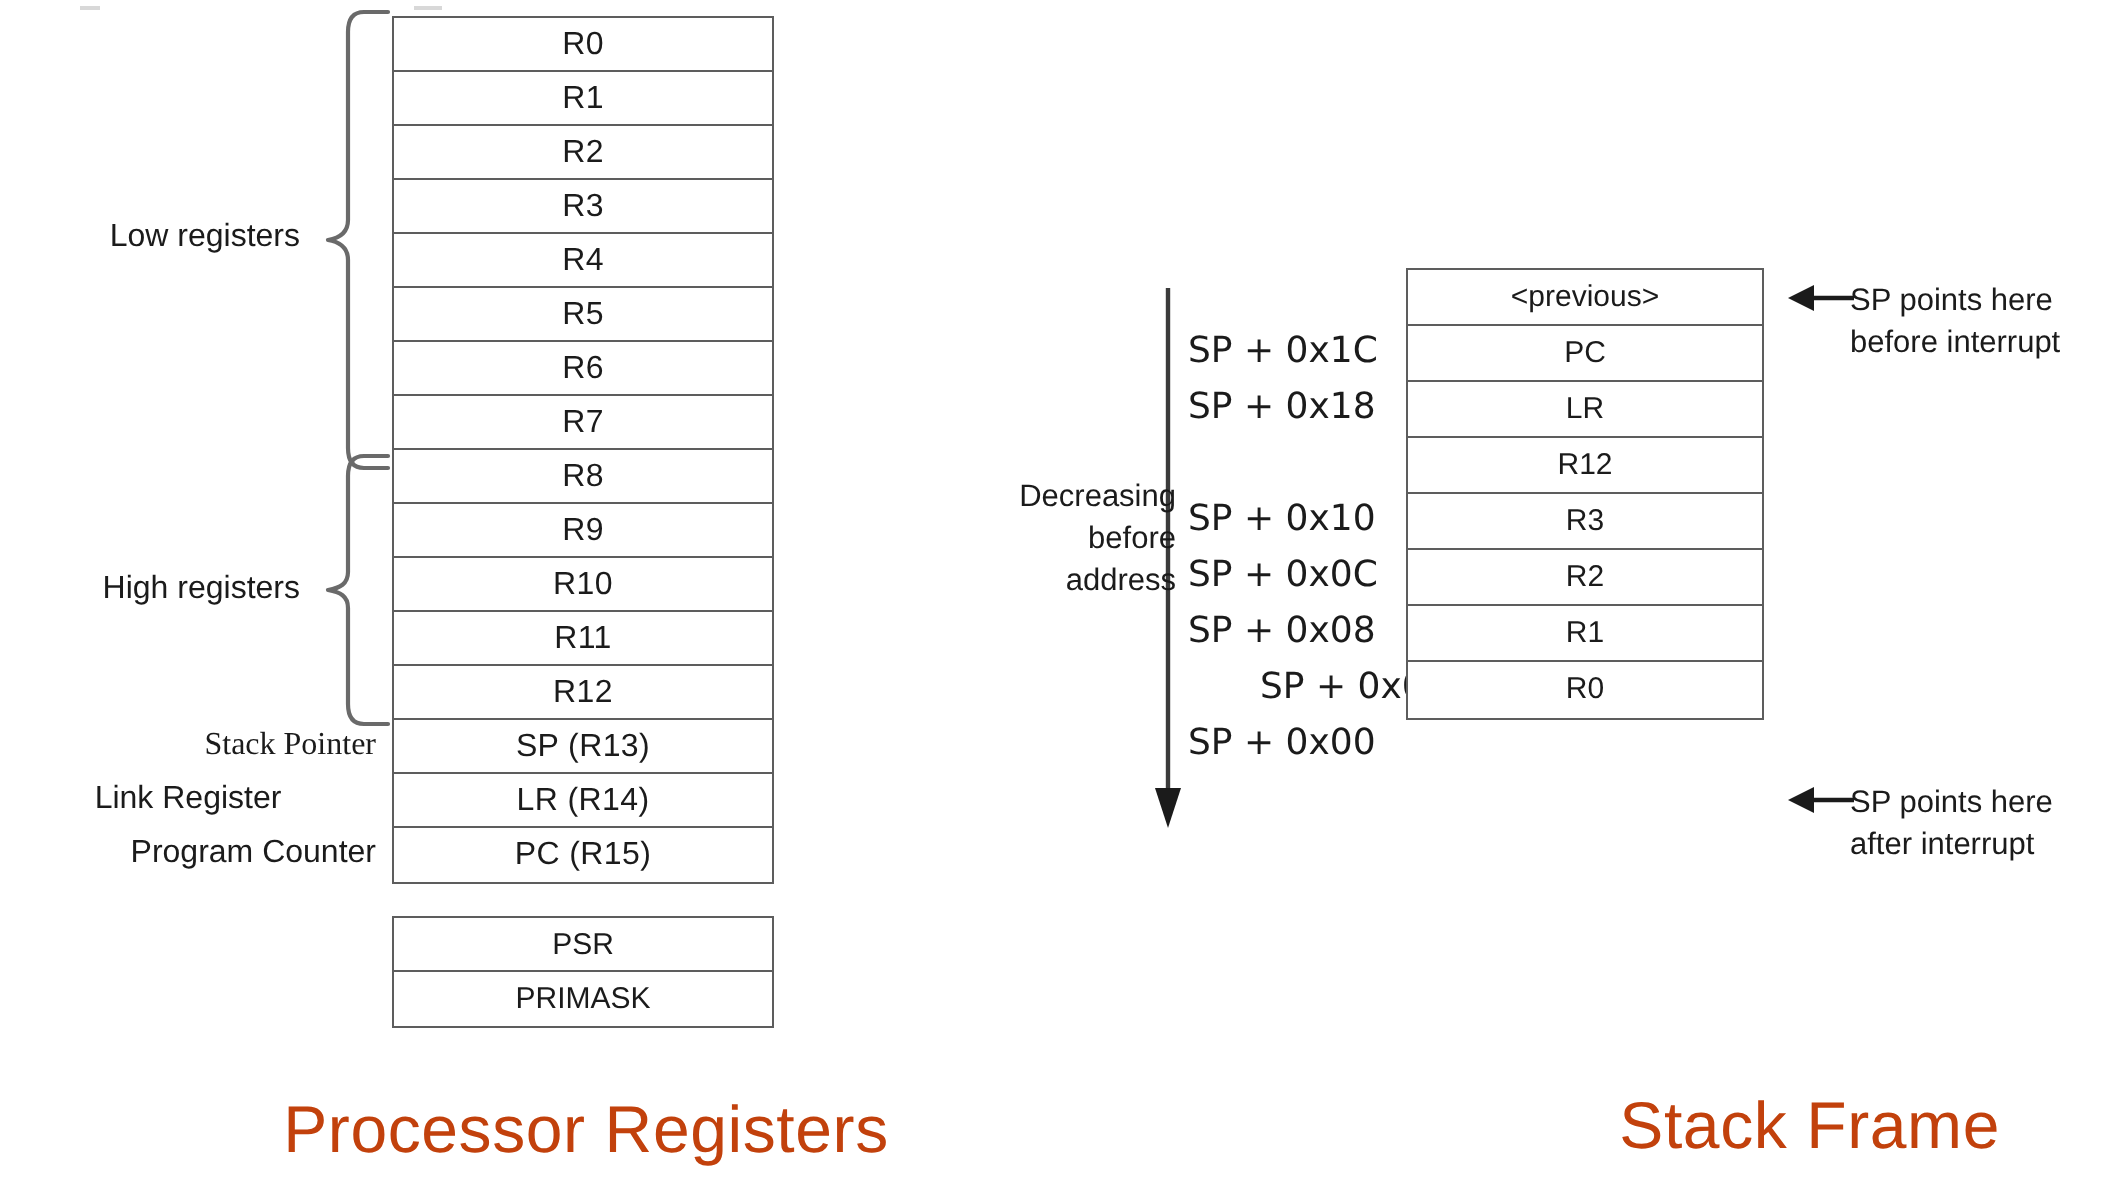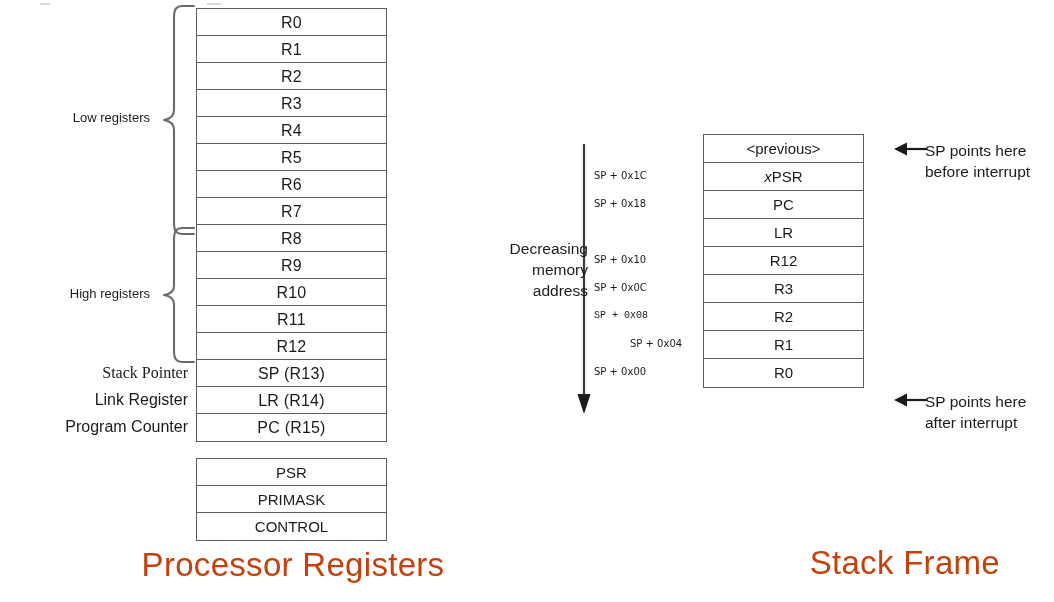--- a/index.html
+++ b/index.html
@@ -72,21 +72,21 @@
   
   .side-label {
     position: absolute;
     font-size: 16px;
     color: #1b1b1b;
     white-space: nowrap;
     text-align: right;
   }
   .group-label {
     position: absolute;
-    font-size: 13px;
+    font-size: 16px;
     color: #1b1b1b;
     white-space: nowrap;
     text-align: right;
   }
 
   
   .brace { position: absolute; }
 
   
   .caption {
@@ -95,21 +95,21 @@
     color: #c2410c;
     white-space: nowrap;
     letter-spacing: .3px;
   }
 
   
   #stack-table {
     position: absolute;
     left: 703px;
     top: 134px;
-    width: 161px;
+    width: 179px;
     border: 1.6px solid #5d5d5d;
     box-sizing: border-box;
     background: #fff;
   }
   .stack-row {
     height: 28px;
     line-height: 28px;
     text-align: center;
     font-size: 15px;
     color: #1b1b1b;
@@ -120,21 +120,21 @@
   .stack-row:last-child { border-bottom: none; }
   .stack-row .ital { font-style: italic; }
 
   .offset-label {
     position: absolute;
     left: 594px;
     width: 100px;
     height: 28px;
     line-height: 28px;
     text-align: left;
-    font-size: 10px;
+    font-size: 18px;
     color: #1b1b1b;
     white-space: pre;
     font-family: "DejaVu Sans", sans-serif;
   }
 
   
   #decreasing-label {
     position: absolute;
     left: 488px;
     top: 238px;
@@ -174,21 +174,21 @@
   </svg>
 
   <svg class="brace" style="left:158px; top:226px;" width="40" height="138" viewBox="0 0 40 138">
     <path d="M36 2 H24 C18 2 16 6 16 12 V60 C16 66 12 68 6 69 C12 70 16 72 16 78 V126 C16 132 18 136 24 136 H36" fill="none" stroke="#6a6a6a" stroke-width="2.1" stroke-linecap="round" stroke-linejoin="round"></path>
   </svg>
 
   <div class="group-label" style="left:0px; top:110px; width:150px;">Low registers</div>
   <div class="group-label" style="left:0px; top:286px; width:150px;">High registers</div>
 
   <div class="side-label" style="left:0px; top:364px; width:188px;font-family:Liberation Serif, serif;">Stack Pointer</div>
-  <div class="side-label" style="left:0px; top:391px; width:188px;">Link Register</div>
+  <div class="side-label" style="left:0px; top:391px; width:188px;text-align:center;">Link Register</div>
   <div class="side-label" style="left:0px; top:418px; width:188px;">Program Counter</div>
 
   <div id="register-table">
     <div class="reg-row">R0</div>
     <div class="reg-row">R1</div>
     <div class="reg-row">R2</div>
     <div class="reg-row">R3</div>
     <div class="reg-row">R4</div>
     <div class="reg-row">R5</div>
     <div class="reg-row">R6</div>
@@ -199,47 +199,45 @@
     <div class="reg-row">R11</div>
     <div class="reg-row">R12</div>
     <div class="reg-row">SP (R13)</div>
     <div class="reg-row">LR (R14)</div>
     <div class="reg-row">PC (R15)</div>
   </div>
 
   <div id="special-table">
     <div class="spec-row">PSR</div>
     <div class="spec-row">PRIMASK</div>
-    <div class="spec-row">CONTROL</div>
   </div>
 
   <div class="caption" style="left:98px; top:546px; width:390px; text-align:center;">Processor Registers</div>
 
   <svg class="abs" style="left:575px; top:140px;" width="22" height="280" viewBox="0 0 22 280">
     <line x1="9" y1="4" x2="9" y2="258" stroke="#3b3b3b" stroke-width="2.2"></line>
     <polygon points="9,274 2.5,254 15.5,254" fill="#1b1b1b"></polygon>
   </svg>
 
   <div id="decreasing-label">
     <div>Decreasing</div>
-    <div>memory</div>
+    <div>before</div>
     <div>address</div>
   </div>
 
   <div class="offset-label" style="top:162px;">SP + 0x1C</div>
   <div class="offset-label" style="top:190px;">SP + 0x18</div>
   <div class="offset-label" style="top:246px;">SP + 0x10</div>
   <div class="offset-label" style="top:274px;">SP + 0x0C</div>
-  <div class="offset-label" style="top:302px;font-family:Liberation Mono, monospace;">SP + 0x08</div>
+  <div class="offset-label" style="top:302px;">SP + 0x08</div>
   <div class="offset-label" style="top:330px;margin-left:36px;">SP + 0x04</div>
   <div class="offset-label" style="top:358px;">SP + 0x00</div>
 
   <div id="stack-table">
     <div class="stack-row">&lt;previous&gt;</div>
-    <div class="stack-row"><span class="ital">x</span><span>PSR</span></div>
     <div class="stack-row">PC</div>
     <div class="stack-row">LR</div>
     <div class="stack-row">R12</div>
     <div class="stack-row">R3</div>
     <div class="stack-row">R2</div>
     <div class="stack-row">R1</div>
     <div class="stack-row">R0</div>
   </div>
 
   <svg class="abs" style="left:894px; top:141px;" width="34" height="16" viewBox="0 0 34 16">

